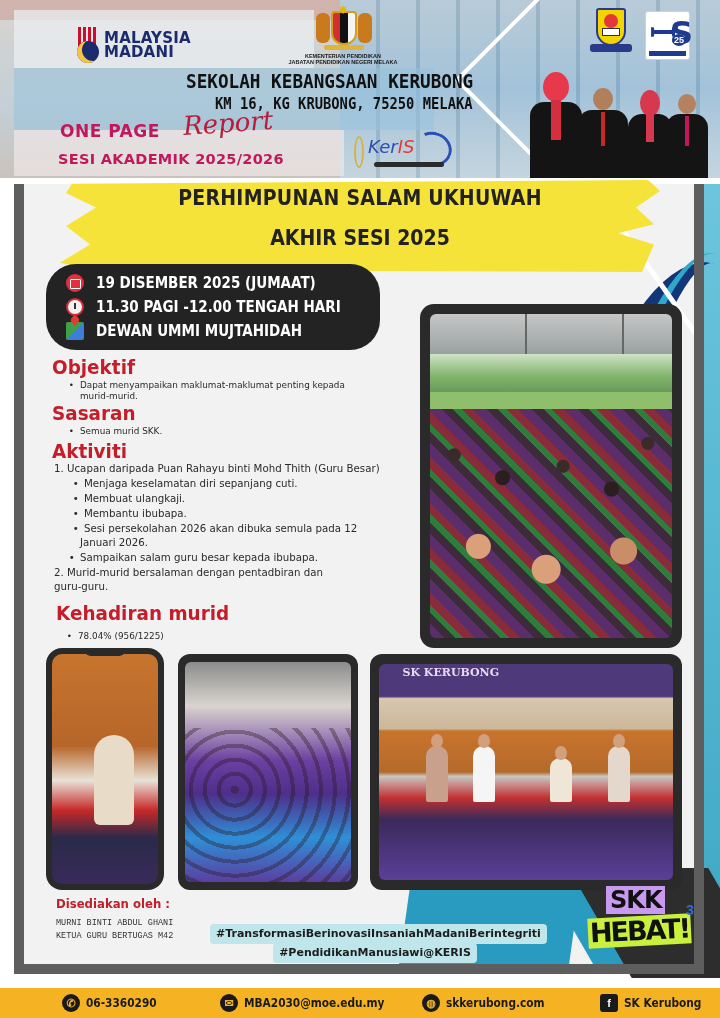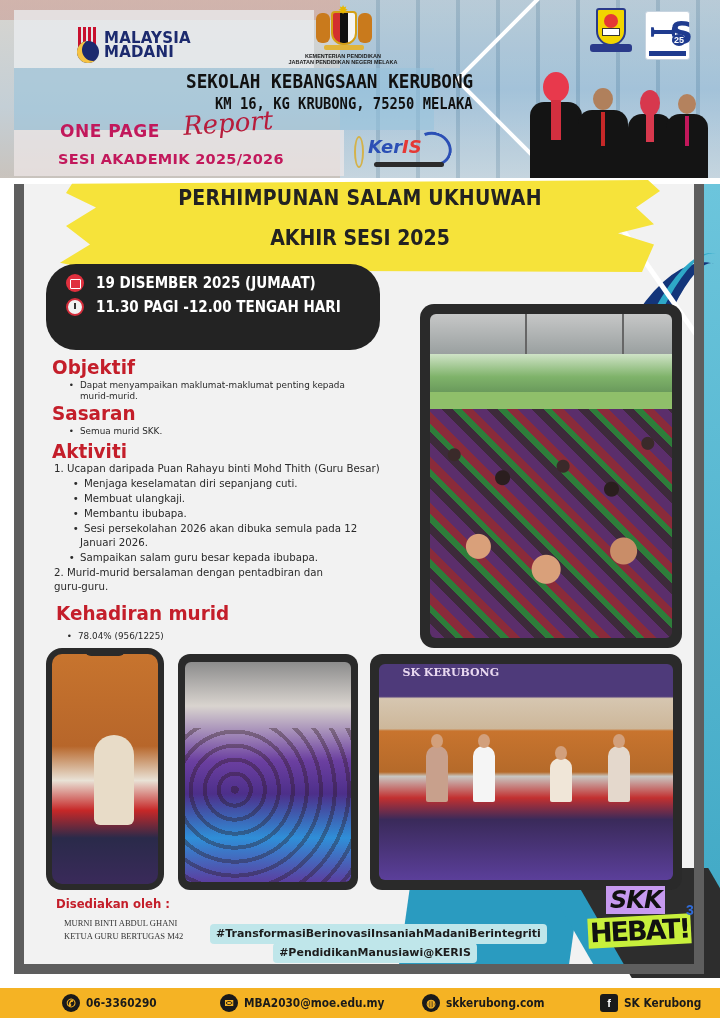--- a/index.html
+++ b/index.html
@@ -93,21 +93,21 @@
     font-style: italic; font-size: 26px; color: #b71c3c; transform: rotate(-4deg);
   }
   .sesi {
     position: absolute; left: 58px; top: 151px; font-family: "DejaVu Sans", sans-serif;
     font-size: 14.5px; font-weight: bold; color: #c2185b; letter-spacing: 0.3px;
   }
   .keris-logo {
     position: absolute; left: 354px; top: 132px; width: 100px; height: 42px;
   }
   .keris-logo .k-text {
-    position: absolute; left: 14px; top: 4px; font-family: "DejaVu Sans", sans-serif; font-weight: bold;
+    position: absolute; left: 14px; top: 4px; font-family: "DejaVu Sans", sans-serif; font-weight: normal;
     font-style: italic; font-size: 18px; color: #2b4fb5;
   }
   .keris-logo .k-text span { color: #e53935; }
   .keris-logo .arc {
     position: absolute; left: 60px; top: 0; width: 38px; height: 34px; border: 3px solid #2b4fb5;
     border-left-color: transparent; border-bottom-color: transparent; border-radius: 50%; transform: rotate(20deg);
   }
   .keris-logo .blade {
     position: absolute; left: 20px; top: 30px; width: 70px; height: 5px; background: #2b2b2b; border-radius: 3px;
   }
@@ -257,34 +257,34 @@
   .photo-hall { background: linear-gradient(180deg, #8c8c8c 0%, #d9d4cf 20%, #6b3fa0 45%, #4d2f8a 60%, #2f8fd8 80%, #5b3fa0 100%); }
   .photo-hall::after { content: ""; position: absolute; left: 0; right: 0; top: 30%; bottom: 0; background: repeating-radial-gradient(circle at 30% 40%, rgba(40,20,20,0.35) 0 4px, transparent 4px 14px); }
   
   .photo-stage { background: linear-gradient(180deg, #4e3a7a 0%, #4e3a7a 15%, #d6c6b0 16%, #cdb79a 30%, #c8742e 31%, #b56a2a 50%, #c9c7c2 52%, #c23030 62%, #3a2a5a 72%, #5b3f9a 100%); }
   .photo-stage .banner-txt { position: absolute; left: 8%; top: 2px; font-family: "DejaVu Serif", serif; font-size: 11px; font-weight: bold; color: #e9d8f0; }
   .stage-person { position: absolute; bottom: 36%; width: 22px; height: 56px; border-radius: 10px 10px 2px 2px; }
   .stage-person::before { content: ""; position: absolute; left: 5px; top: -12px; width: 12px; height: 14px; border-radius: 50%; background: #d2a07c; }
 
   
   .prep-heading { position: absolute; left: 56px; top: 718px; font-family: "DejaVu Sans", sans-serif; font-weight: bold; font-size: 13px; color: #c41e2a; transform: scaleX(0.9); transform-origin: left; }
-  .prep-name { position: absolute; left: 56px; font-family: Liberation Serif, serif; font-size: 8.5px; color: #333; margin-left: 8px; }
+  .prep-name { position: absolute; left: 56px; font-family: Liberation Mono, monospace; font-size: 8.5px; color: #333; }
 
   .hashtags {
     position: absolute; left: 210px; top: 745px; width: 330px; text-align: center;
   }
   .hashtag {
     display: inline-block; background: #bfe6ea; padding: 2px 6px; margin: 0 auto;
     font-family: "DejaVu Sans", sans-serif; font-weight: bold; font-size: 11px; color: #1d1d1d; line-height: 16px;
     border-radius: 4px;
   }
   .hashtag-row { display: block; text-align: center; height: 19px; }
 
   .skk-hebat { position: absolute; left: 588px; top: 708px; width: 110px; height: 80px; }
-  .skk-hebat .skk { position: absolute; left: 18px; top: 0; background: #c79af0; font-family: "DejaVu Sans", sans-serif; font-weight: bold; font-size: 24px; color: #111; padding: 0 4px; line-height: 28px; letter-spacing: -1px; font-style: italic; }
+  .skk-hebat .skk { position: absolute; left: 18px; top: 0; background: #c79af0; font-family: "DejaVu Sans", sans-serif; font-weight: bold; font-size: 24px; color: #111; padding: 0 4px; line-height: 28px; letter-spacing: -1px; }
   .skk-hebat .hebat { position: absolute; left: 0; top: 30px; background: #c8f03c; font-family: "DejaVu Sans", sans-serif; font-weight: bold; font-size: 27px; color: #111; padding: 0 2px; line-height: 30px; letter-spacing: -2px; transform: rotate(-3deg); }
   .skk-hebat .three { position: absolute; left: 98px; top: 16px; font-weight: bold; color: #2f6bd8; font-size: 14px; }
 
   
   .footer {
     position: absolute; left: 0; top: 988px; width: 720px; height: 30px; background: #f5b324;
     display: flex; align-items: center;
   }
   .footer-item { position: absolute; top: 6px; display: flex; align-items: center; gap: 6px; }
   .footer-item .fi {
@@ -397,20 +397,24 @@
 
   <div class="event-pill">
     <div class="event-row" style="top:10px;">
       <span class="ic ic-cal"></span>
       <span class="txt">19 DISEMBER 2025 (JUMAAT)</span>
     </div>
     <div class="event-row" style="top:34px;">
       <span class="ic ic-clock"></span>
       <span class="txt">11.30 PAGI -12.00 TENGAH HARI</span>
     </div>
+    <div class="event-row" style="top:58px;">
+      <span class="ic ic-map"></span>
+      <span class="txt">DEWAN UMMI MUJTAHIDAH</span>
+    </div>
   </div>
 
   <div class="sec-heading" style="top:178px;">Objektif</div>
   <div class="body-text sm bullet" style="left:80px; top:201px;">Dapat menyampaikan maklumat-maklumat penting kepada</div>
   <div class="body-text sm" style="left:80px; top:212px;">murid-murid.</div>
 
   <div class="sec-heading" style="top:224px;">Sasaran</div>
   <div class="body-text sm bullet" style="left:80px; top:247px;">Semua murid SKK.</div>
 
   <div class="sec-heading" style="top:262px;">Aktiviti</div>

